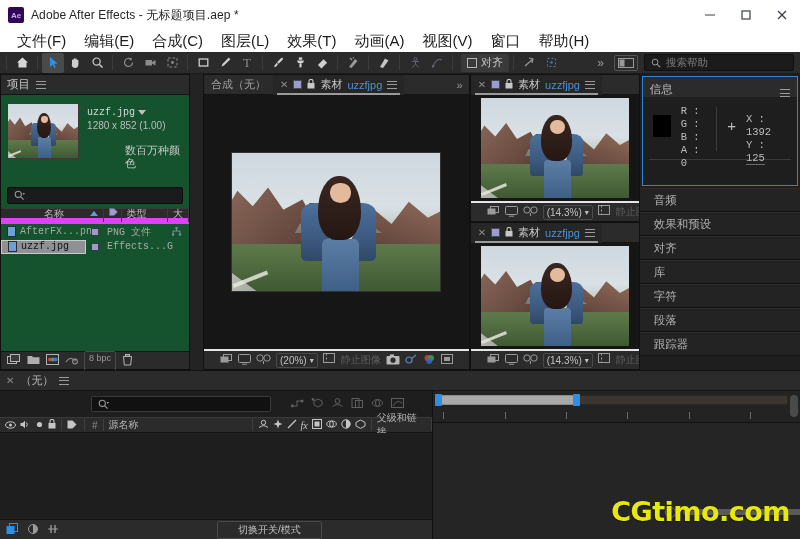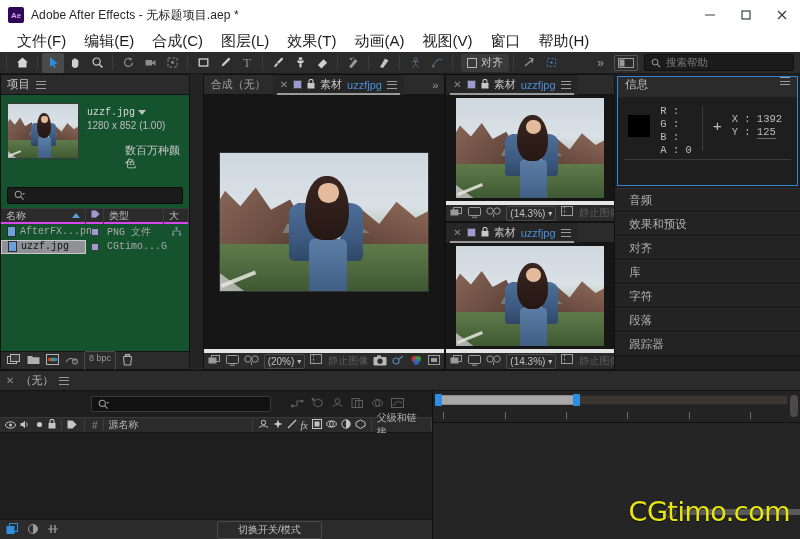--- a/index.html
+++ b/index.html
@@ -87,21 +87,21 @@
   .proj-meta .colors { margin-top:12px; color:#c8c8c8; font-size:11px;margin-left:38px; }
   .caret-dn { display:inline-block; width:0;height:0;border-left:4px solid transparent;
     border-right:4px solid transparent;border-top:5px solid #c0c0c0; vertical-align:middle; margin-left:3px;}
 
   .proj-search {
     margin:4px 6px 4px 6px; height:17px; background:#1b1b1b; border:1px solid #0d0d0d;
     border-radius:2px; display:flex; align-items:center; padding:0 6px; gap:4px;
   }
   .proj-cols {
     height:16px; background:#2b2b2b; display:flex; align-items:center;
-    border-top:1px solid #3a3a3a; border-bottom:2px solid #d946ef; font-size:10px; color:#bdbdbd;
+    border-top:1px solid #3a3a3a; border-bottom:6px solid #d946ef; font-size:10px; color:#bdbdbd;padding-left:38px;
   }
   .pc { padding:0 5px; position:relative; height:16px; line-height:16px; border-right:1px solid #3a3a3a;}
   .pc.name { width:85px; display:flex; align-items:center; justify-content:space-between; }
   .pc.tag { width:18px; }
   .pc.type { width:60px; }
   .pc.size { flex:1; }
   .sortarrow { width:0;height:0;border-left:4px solid transparent;border-right:4px solid transparent;
     border-bottom:5px solid #5aa0d8;}
   .proj-list { flex:1; overflow:hidden; }
   .prow { height:15px; display:flex; align-items:center; font-size:10px;
@@ -128,35 +128,35 @@
     font-size:11px; color:#a0a0a0; position:relative;
   }
   .tab.active { background:#262626; color:#c8c8c8; }
   .tab.active:after { content:""; position:absolute; left:4px; right:4px; bottom:0; height:2px; background:#9a9a9a; }
   .tab .x { font-size:10px; color:#8a8a8a; }
   .tab .cube { width:9px;height:9px;background:#9b9bd0;border:1px solid #4a4a4a;}
   .tab .fnblue { color:#4a90d9; }
   .viewer { flex:1; background:#161616; display:flex; align-items:center; justify-content:center; overflow:hidden;}
   .viewbar {
     height:20px; background:#2b2b2b; display:flex; align-items:center; gap:5px;
-    padding:0 4px; border-top:4px solid #e5e5e5; font-size:10px; color:#9a9a9a;
+    padding:0 16px; border-top:2px solid #e5e5e5; font-size:10px; color:#9a9a9a;
     overflow:hidden;
   }
   .zoomsel { display:flex; align-items:center; gap:3px; padding:0 3px; height:15px;
     border:1px solid #4a4a4a; border-radius:2px; color:#c0c0c0; font-size:10px;}
   .dim-label { color:#5e5e5e; white-space:nowrap; }
 
   
   .rightviews { width:170px; display:flex; flex-direction:column; }
   .rv { flex:1; display:flex; flex-direction:column; border-left:1px solid #111;}
 
   
   .sidebar { width:185px; background:#1e1e1e; display:flex; flex-direction:column; }
   .info-panel { border:1px solid #2e85d8; background:#1e1e1e; margin:2px; }
-  .info-head { height:20px; background:#2b2b2b; display:flex; align-items:flex-start;
+  .info-head { height:20px; background:#2b2b2b; display:flex; align-items:flex-end;
     justify-content:space-between; padding:0 7px;}
   .info-body { display:flex; padding:8px 10px 6px 10px; gap:10px; height:62px;}
   .swatch { width:22px;height:22px; background:#000; align-self:flex-start; margin-top:10px;}
   .rgba { font-size:10.5px; line-height:13px; color:#bdbdbd; font-family:"Liberation Mono","DejaVu Sans Mono",monospace;}
   .vsep { width:1px; background:#3c3c3c; margin:2px 0; }
   .xy { font-size:10.5px; line-height:13px; color:#bdbdbd; font-family:"Liberation Mono","DejaVu Sans Mono",monospace; padding-top:8px;}
   .xy u { text-decoration:none; border-bottom:1px solid #6a6a6a;}
   .plus { font-size:15px; color:#c0c0c0; padding-top:12px;}
   .info-bottom { height:26px; border-top:1px solid #3a3a3a; margin:0 6px;}
   .sb-item {
@@ -189,21 +189,21 @@
   .wa-active { position:absolute; left:4px; top:4px; height:10px; width:140px; background:#a8a8a8; border:1px solid #8a8a8a;}
   .wa-h { position:absolute; top:3px; width:7px; height:12px; background:#2e8fe0; border-radius:1px;}
   .tl-ruler { height:14px; position:relative; border-bottom:1px solid #111;}
   .tick { position:absolute; top:3px; width:1px; height:7px; background:#6a6a6a;}
   .tl-grid { flex:1; background:#252525; }
   .tl-scroll-v { position:absolute; right:2px; top:4px; width:8px; height:22px; background:#4a4a4a; border-radius:4px;}
   .tl-scroll-h { position:absolute; left:250px; bottom:24px; width:130px; height:6px; background:#5a5a5a; border-radius:3px;}
   .hs-dot { position:absolute; bottom:21px; width:11px; height:11px; border:1px solid #6a6a6a; border-radius:50%;}
 
   .watermark {
-    position:absolute; right:10px; bottom:12px; font-size:27px; font-weight:normal;
+    position:absolute; right:10px; bottom:12px; font-size:27px; font-weight:bold;
     color:#e8e80f; letter-spacing:-0.5px; font-family:"DejaVu Sans", sans-serif;
     text-shadow:0 1px 1px rgba(0,0,0,.6);
   }
 
   
   .photo { width:100%; height:100%; position:relative; overflow:hidden; }
   .ph-sky { position:absolute; inset:0; background:
       linear-gradient(#cfd8df 0%, #d9e1e6 38%, #cfd6d4 46%, #b9c4bd 55%, #8fa07f 72%, #7b8f6b 100%);}
   .ph-mL { position:absolute; left:-4%; top:20%; width:46%; height:62%;
       background:linear-gradient(135deg,#8a6a5a,#6e4f44 55%,#50382f);
@@ -492,21 +492,21 @@
             </div>
         </div>
         <div class="prow sel">
           <div class="c1">
               <span class="fileico"></span>
               <span>uzzf.jpg</span>
             </div>
           <div class="c2">
               <span class="sq"></span>
             </div>
-          <div class="c3">CGtimo...G</div>
+          <div class="c3">Effects...G</div>
           <div class="c4"></div>
         </div>
       </div>
 
       <div class="proj-foot">
         <span>
           <svg width="14" height="11" viewBox="0 0 14 11">
               <rect x="0.5" y="2.5" width="9" height="7" fill="none" stroke="#b5b5b5"></rect>
               <rect x="3.5" y="0.5" width="9" height="7" fill="#3a3a3a" stroke="#b5b5b5"></rect>
             </svg>

